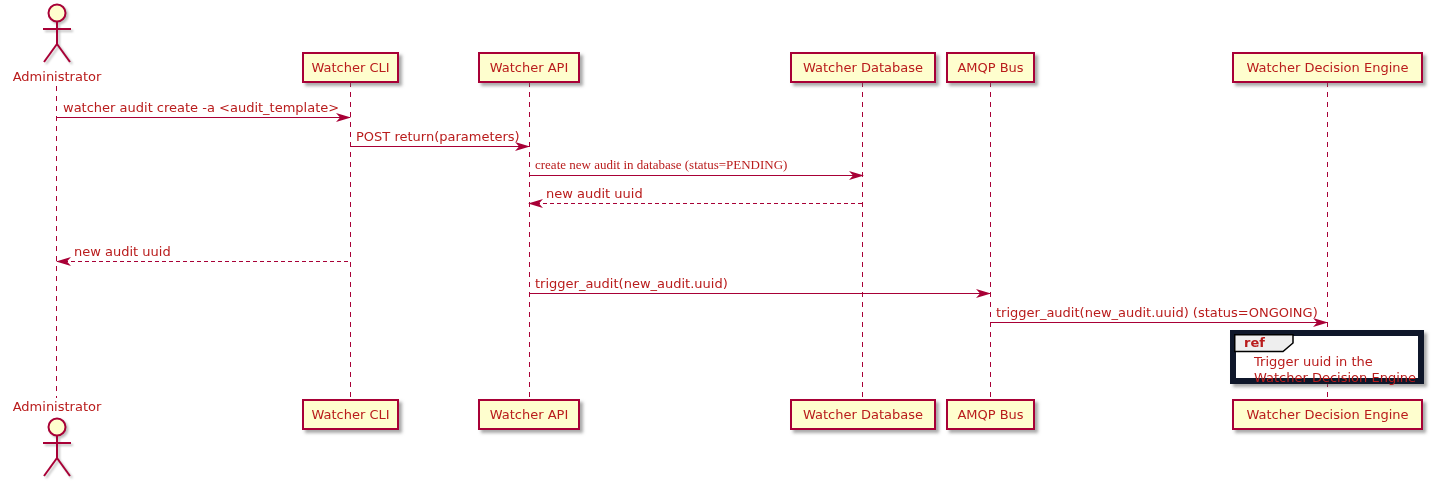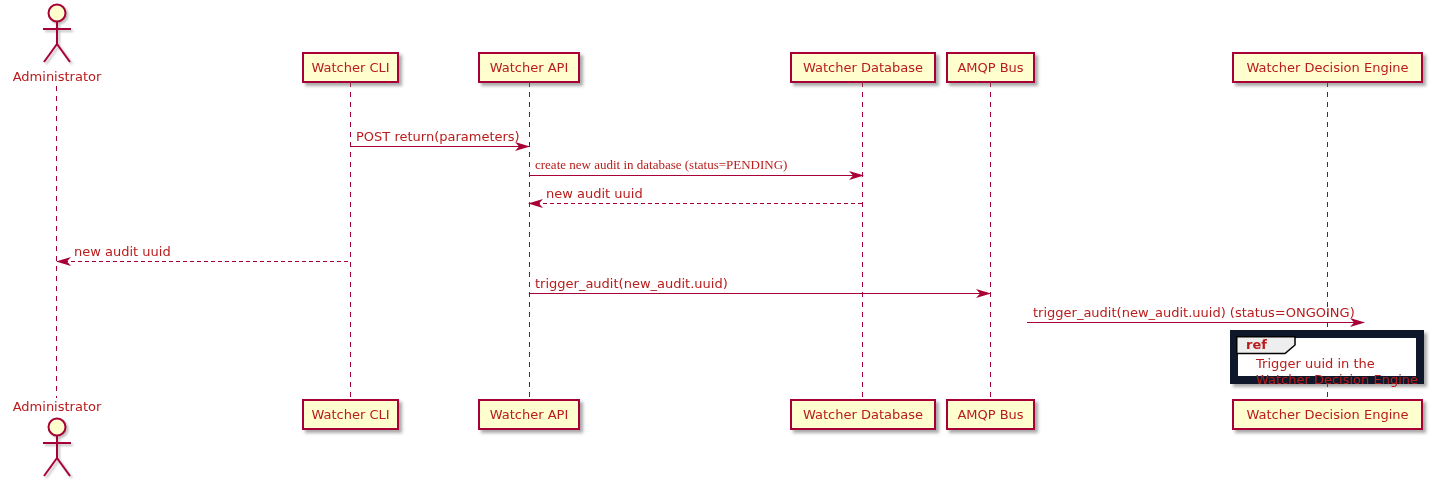--- a/index.html
+++ b/index.html
@@ -39,21 +39,21 @@
   .line-solid  { position:absolute; left:0; right:0; bottom:0; height:1px; background:#A80036; }
   .line-dashed { position:absolute; left:0; right:0; bottom:0; height:1px;
                  background:repeating-linear-gradient(90deg,#A80036 0 4px,transparent 4px 7px); }
   .ah { position:absolute; bottom:-4px; width:15px; height:9px; background:#A80036; }
   .ah-right { right:-1px; clip-path:polygon(0 0,100% 50%,0 100%,27% 50%); }
   .ah-left  { left:-1px;  clip-path:polygon(100% 0,0 50%,100% 100%,73% 50%); }
 
   
   .ref-frame {
     position:absolute; left:1230px; top:330px; width:194px; height:54px;
-    box-sizing:border-box; background:#ffffff; border:8px solid #0f172a;
+    box-sizing:border-box; background:#ffffff; border:6px solid #0f172a;
     box-shadow:3px 3px 3px rgba(100,100,100,0.55); z-index:4;
   }
   .ref-tag { position:absolute; left:-2px; top:-2px; width:62px; height:19px; }
   .ref-tag-label { position:absolute; left:10px; top:1px; font-weight:bold; font-size:13px; }
   .ref-body { position:absolute; left:18px; top:18px; line-height:16px; white-space:nowrap; }
 </style>
 </head>
 <body>
 
 <div class="canvas">
@@ -108,20 +108,25 @@
   <div class="pbox" style="left:790px; top:399px; width:146px;">
     <span>Watcher Database</span>
   </div>
   <div class="pbox" style="left:946px; top:399px; width:89px;">
     <span>AMQP Bus</span>
   </div>
   <div class="pbox" style="left:1232px; top:399px; width:191px;">
     <span>Watcher Decision Engine</span>
   </div>
 
+  <div class="msg" style="left:57px; width:293px; top:100px;">
+    <span class="msg-label ml-right">watcher audit create -a &lt;audit_template&gt;</span>
+    <div class="line-solid"></div>
+    <div class="ah ah-right"></div>
+  </div>
 
   <div class="msg" style="left:350px; width:179px; top:129px;">
     <span class="msg-label ml-right">POST return(parameters)</span>
     <div class="line-solid"></div>
     <div class="ah ah-right"></div>
   </div>
 
   <div class="msg" style="left:529px; width:334px; top:158px;font-family:Liberation Serif, serif;">
     <span class="msg-label ml-right">create new audit in database (status=PENDING)</span>
     <div class="line-solid"></div>
@@ -140,21 +145,21 @@
     <div class="line-dashed"></div>
     <div class="ah ah-left"></div>
   </div>
 
   <div class="msg" style="left:529px; width:461px; top:276px;">
     <span class="msg-label ml-right">trigger_audit(new_audit.uuid)</span>
     <div class="line-solid"></div>
     <div class="ah ah-right"></div>
   </div>
 
-  <div class="msg" style="left:1027px; width:337px; top:305px;">
+  <div class="msg" style="left:990px; width:337px; top:305px;">
     <span class="msg-label ml-right">trigger_audit(new_audit.uuid) (status=ONGOING)</span>
     <div class="line-solid"></div>
     <div class="ah ah-right"></div>
   </div>
 
   <div class="ref-frame">
     <div class="ref-tag">
       <svg width="62" height="19" viewBox="0 0 62 19">
         <path d="M0.75,0.75 H59 V9 L49,17.5 H0.75 Z" fill="#EEEEEE" stroke="#000000" stroke-width="1.5"></path>
       </svg>

